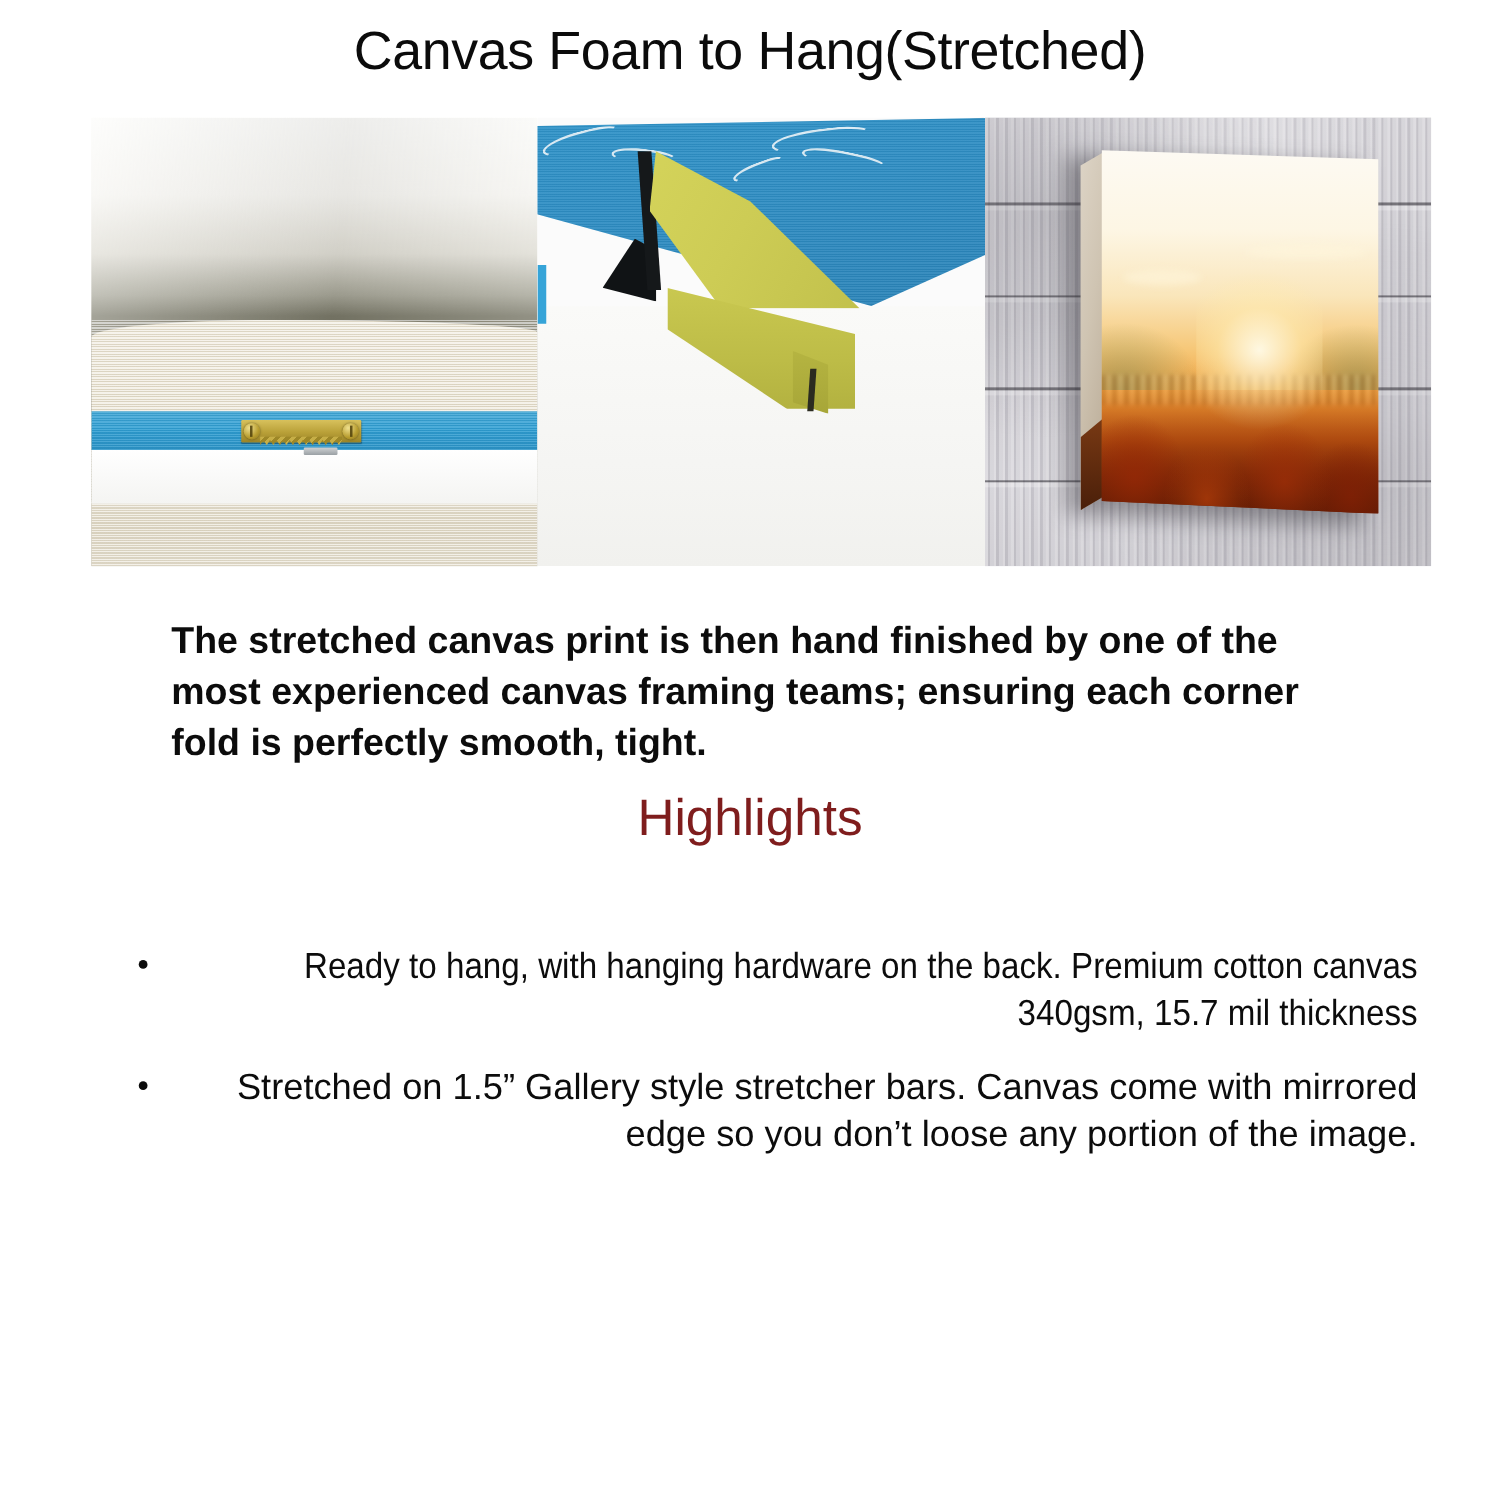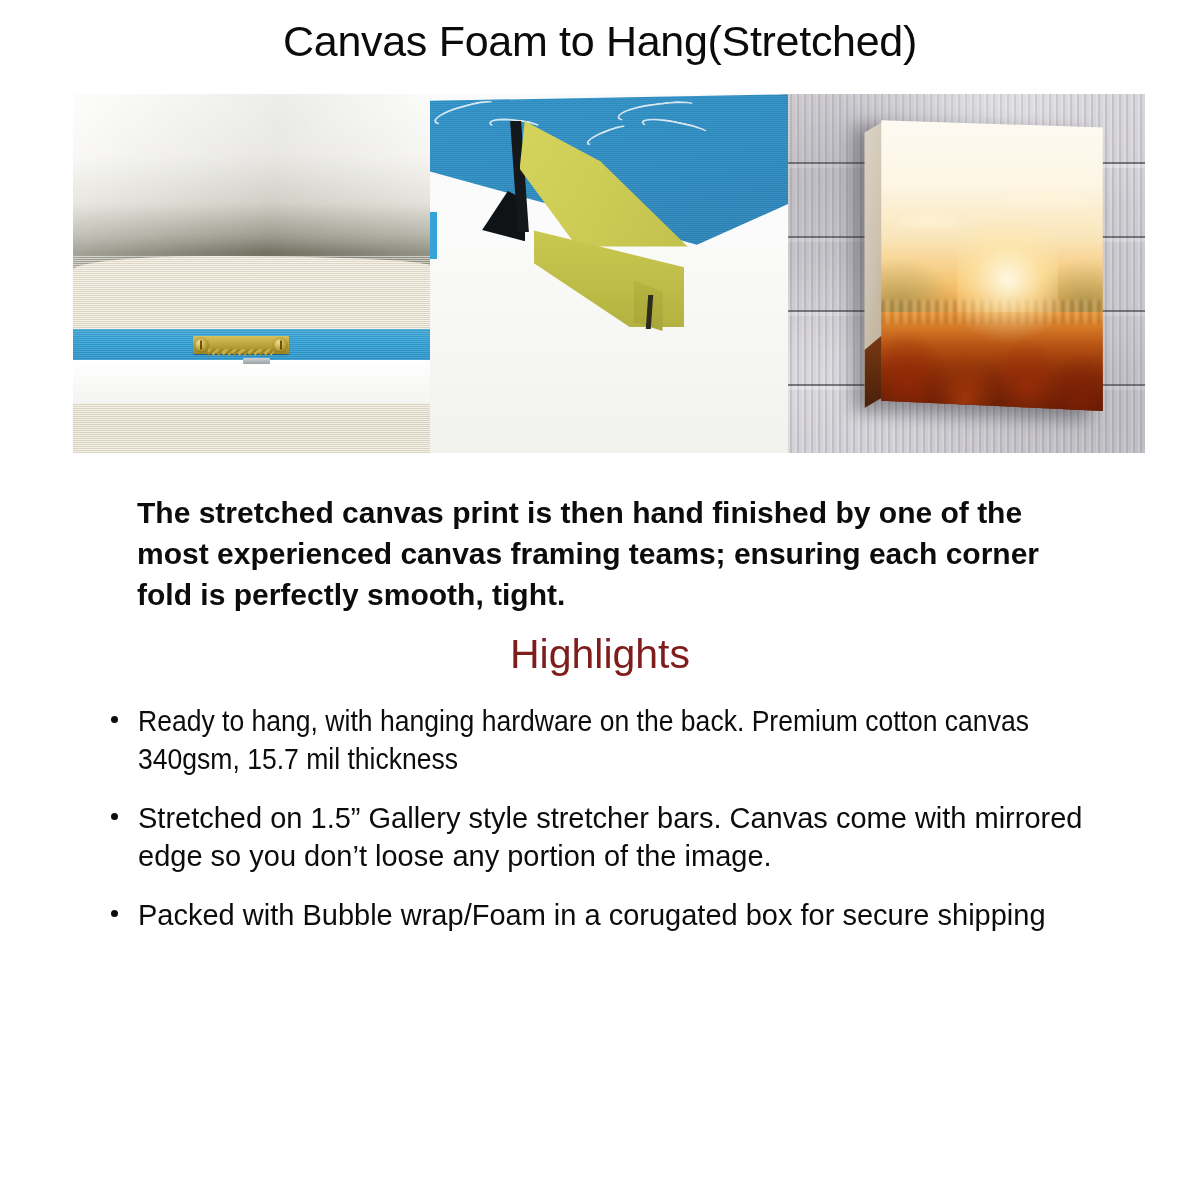--- a/index.html
+++ b/index.html
@@ -310,22 +310,23 @@
     text-align:center;
     font-size:41px;
     line-height:48px;
     font-weight:400;
     color:#7f1d1d;
   }
 
   
   .bullets{
     position:absolute;
-    left:104px; top:702px; width:1030px;
+    left:104px; top:754px; width:1030px;
     list-style:none;
+    text-align:right;
   }
   .bullet{
     position:relative;
     padding-left:34px;
     font-size:29px;
     line-height:38px;
     color:#0c0c0c;
     margin-bottom:21px;
   }
   .bullet .dot{
@@ -427,20 +428,16 @@
 
   <ul class="bullets">
     <li class="bullet narrow">
       <span class="dot"></span>
       <span class="txt">Ready to hang,  with hanging hardware on the back.  Premium cotton canvas 340gsm, 15.7 mil thickness</span>
     </li>
     <li class="bullet wide">
       <span class="dot"></span>
       <span class="txt">Stretched on 1.5” Gallery style stretcher bars. Canvas come with mirrored edge so you don’t loose any portion of the image.</span>
     </li>
-    <li class="bullet wide">
-      <span class="dot"></span>
-      <span class="txt">Packed with Bubble wrap/Foam in a corugated box for secure shipping</span>
-    </li>
   </ul>
 
 
 </div>
 
 </body></html>

